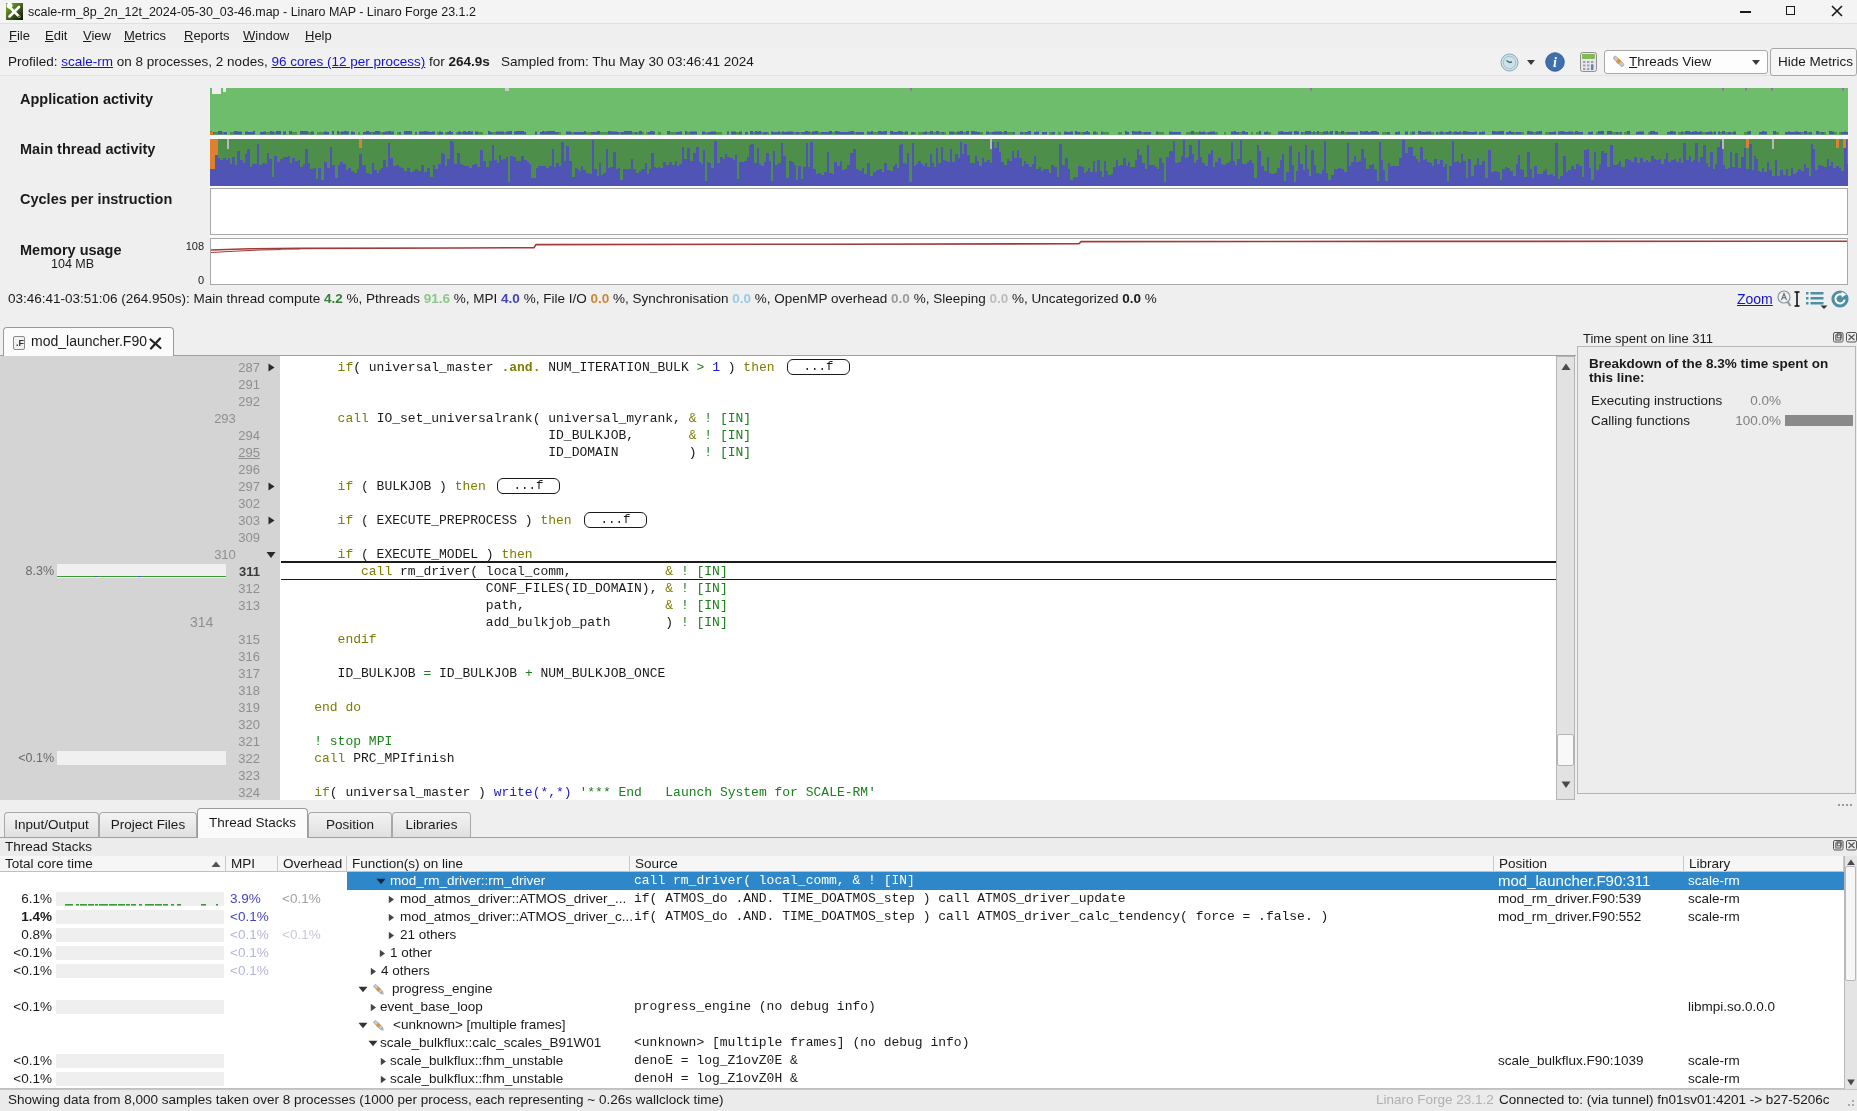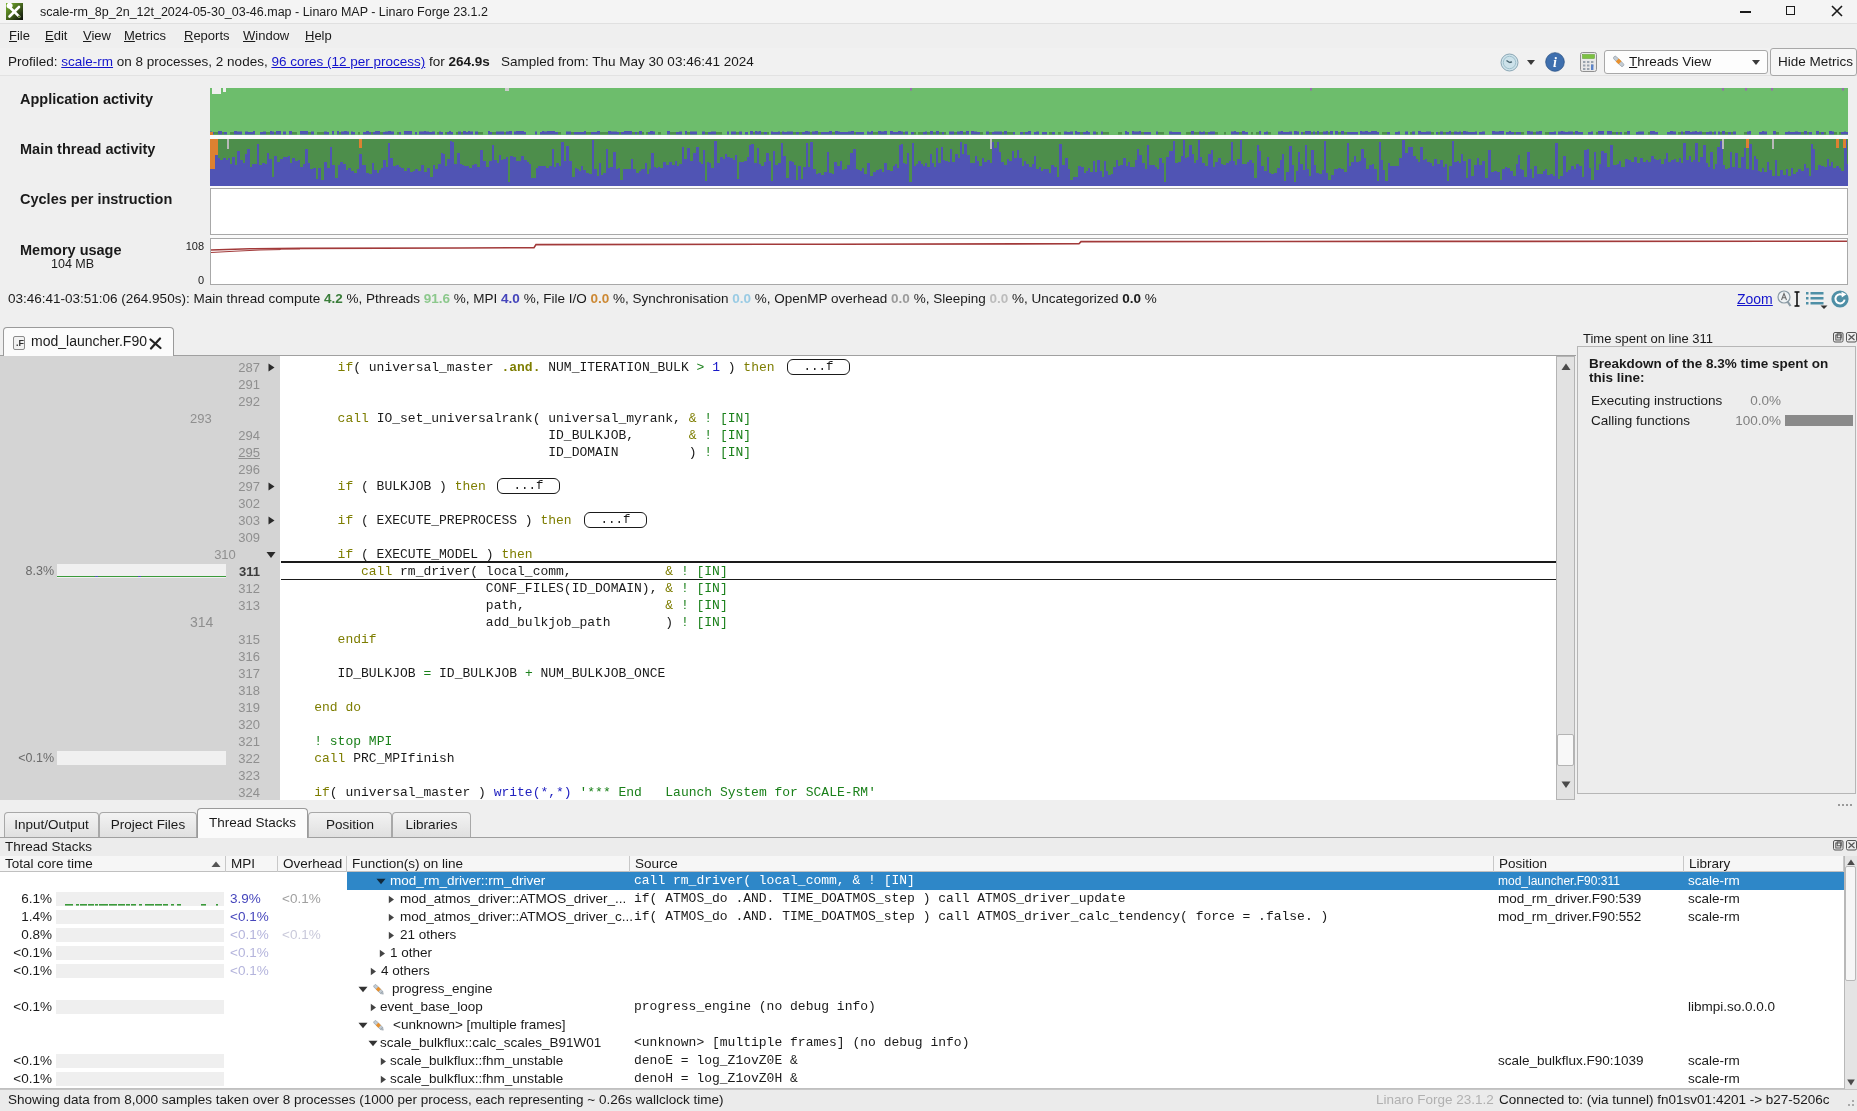--- a/index.html
+++ b/index.html
@@ -15,21 +15,21 @@
         </linearGradient>
       </defs>
 <rect x="0" y="0" width="17" height="17" fill="url(#apic)"></rect>
 <g stroke="#fff" stroke-width="2.6" stroke-linecap="round">
         <line x1="3.5" y1="13.5" x2="13" y2="4"></line>
         <line x1="4" y1="4.5" x2="13.2" y2="13.6"></line>
       </g>
 <circle cx="13.2" cy="13.6" r="1.2" fill="#4c7020"></circle>
 <path d="M2.5 5.5 A3 3 0 1 1 6.5 3.5 L5.5 5 Z" fill="#fff"></path>
 </svg>
-<div style="position:absolute;left:40px;top:0px;height:21px;line-height:24px;font-size:12.5px;color:#1a1a1a;white-space:pre;">scale-rm_8p_2n_12t_2024-05-30_03-46.map - Linaro MAP - Linaro Forge 23.1.2</div>
+<div style="position:absolute;left:28px;top:0px;height:21px;line-height:24px;font-size:12.5px;color:#1a1a1a;white-space:pre;">scale-rm_8p_2n_12t_2024-05-30_03-46.map - Linaro MAP - Linaro Forge 23.1.2</div>
 <div style="position:absolute;left:1740px;top:11px;width:11px;height:2px;background:#1a1a1a;"></div>
 <div style="position:absolute;left:1786px;top:6px;width:9px;height:9px;border:1.8px solid #1a1a1a;"></div>
 <svg style="position:absolute;left:1831px;top:5px" width="12" height="12">
       <path d="M1 1 L11 11 M11 1 L1 11" stroke="#1a1a1a" stroke-width="1.6"></path>
     </svg>
 <div style="position:absolute;left:0;top:24px;width:1857px;height:24px;background:#efefef;"></div>
 <div style="position:absolute;left:9px;top:24px;height:24px;line-height:24px;font-size:13px;color:#1a1a1a;white-space:pre;"><u style="text-decoration-thickness:1px">F</u>ile</div>
 <div style="position:absolute;left:45px;top:24px;height:24px;line-height:24px;font-size:13px;color:#1a1a1a;white-space:pre;"><u style="text-decoration-thickness:1px">E</u>dit</div>
 <div style="position:absolute;left:83px;top:24px;height:24px;line-height:24px;font-size:13px;color:#1a1a1a;white-space:pre;"><u style="text-decoration-thickness:1px">V</u>iew</div>
 <div style="position:absolute;left:124px;top:24px;height:24px;line-height:24px;font-size:13px;color:#1a1a1a;white-space:pre;"><u style="text-decoration-thickness:1px">M</u>etrics</div>
@@ -1332,21 +1332,21 @@
 <div style="position:absolute;left:0;top:356px;width:280px;height:444px;background:#d4d4d4;"></div>
 <div style="position:absolute;left:280px;top:356px;width:1276px;height:444px;background:#ffffff;"></div>
 <div style="position:absolute;left:190px;top:358.5px;width:70px;height:17.0px;line-height:17.0px;font-size:13px;text-align:right;color:#8f8f8f;">287</div>
 <svg style="position:absolute;left:267px;top:362.7px" width="9" height="9">
       <path d="M1.5 0.5 L7.5 4.5 L1.5 8.5 Z" fill="#2a2a2a"></path>
     </svg>
 <div style="position:absolute;left:283px;top:358.5px;height:17.0px;line-height:17.0px;font-size:13px;font-family:'Liberation Mono', monospace;color:#1a1a1a;white-space:pre;"><span>       </span><span style="color:#7d7d00">if</span><span>( universal_master </span><span style="color:#7d7d00;font-weight:bold">.and.</span><span> NUM_ITERATION_BULK </span><span style="color:#1a801a">&gt;</span><span> </span><span style="color:#1a1ac8">1</span><span> ) </span><span style="color:#7d7d00">then</span></div>
 <div style="position:absolute;left:787px;top:359.0px;width:63px;height:16px;border:1.6px solid #1a1a1a;border-radius:6px;background:#fff;line-height:14px;font-size:12.5px;font-family:'Liberation Mono', monospace;color:#1a1a1a;text-align:center;">...f</div>
 <div style="position:absolute;left:190px;top:375.5px;width:70px;height:17.0px;line-height:17.0px;font-size:13px;text-align:right;color:#8f8f8f;">291</div>
 <div style="position:absolute;left:190px;top:392.5px;width:70px;height:17.0px;line-height:17.0px;font-size:13px;text-align:right;color:#8f8f8f;">292</div>
-<div style="position:absolute;left:190px;top:409.5px;width:70px;height:17.0px;line-height:17.0px;font-size:13px;text-align:left;color:#8f8f8f;">293</div>
+<div style="position:absolute;left:190px;top:409.5px;width:70px;height:17.0px;line-height:17.0px;font-size:13px;text-align:center;color:#8f8f8f;">293</div>
 <div style="position:absolute;left:283px;top:409.5px;height:17.0px;line-height:17.0px;font-size:13px;font-family:'Liberation Mono', monospace;color:#1a1a1a;white-space:pre;"><span>       </span><span style="color:#7d7d00">call</span><span> IO_set_universalrank( universal_myrank, </span><span style="color:#7d7d00">&amp;</span><span> </span><span style="color:#1a801a">! [IN]</span></div>
 <div style="position:absolute;left:190px;top:426.5px;width:70px;height:17.0px;line-height:17.0px;font-size:13px;text-align:right;color:#8f8f8f;">294</div>
 <div style="position:absolute;left:283px;top:426.5px;height:17.0px;line-height:17.0px;font-size:13px;font-family:'Liberation Mono', monospace;color:#1a1a1a;white-space:pre;"><span>                                  ID_BULKJOB,       </span><span style="color:#7d7d00">&amp;</span><span> </span><span style="color:#1a801a">! [IN]</span></div>
 <div style="position:absolute;left:190px;top:443.5px;width:70px;height:17.0px;line-height:17.0px;font-size:13px;text-align:right;color:#8f8f8f;text-decoration:underline;">295</div>
 <div style="position:absolute;left:283px;top:443.5px;height:17.0px;line-height:17.0px;font-size:13px;font-family:'Liberation Mono', monospace;color:#1a1a1a;white-space:pre;"><span>                                  ID_DOMAIN         ) </span><span style="color:#1a801a">! [IN]</span></div>
 <div style="position:absolute;left:190px;top:460.5px;width:70px;height:17.0px;line-height:17.0px;font-size:13px;text-align:right;color:#8f8f8f;">296</div>
 <div style="position:absolute;left:190px;top:477.5px;width:70px;height:17.0px;line-height:17.0px;font-size:13px;text-align:right;color:#8f8f8f;">297</div>
 <svg style="position:absolute;left:267px;top:481.7px" width="9" height="9">
       <path d="M1.5 0.5 L7.5 4.5 L1.5 8.5 Z" fill="#2a2a2a"></path>
     </svg>
@@ -1473,21 +1473,21 @@
       <path d="M5 0.5 L9.5 6 L0.5 6 Z" fill="#555"></path>
     </svg>
 <div style="position:absolute;left:0;top:872px;width:1844px;height:216px;background:#ffffff;"></div>
 <div style="position:absolute;left:0;top:1088px;width:1857px;height:1px;background:#c0c0c0;"></div>
 <div style="position:absolute;left:347px;top:872px;width:1497px;height:18px;background:#2e87c8;"></div>
 <svg style="position:absolute;left:376px;top:878px" width="10" height="7">
       <path d="M0.5 0.8 L9.5 0.8 L5 6.2 Z" fill="#10283a"></path>
     </svg>
 <div style="position:absolute;left:390px;top:872px;height:18px;line-height:18px;font-size:13.5px;color:#ffffff;white-space:pre;">mod_rm_driver::rm_driver</div>
 <div style="position:absolute;left:634px;top:872px;height:18px;line-height:18px;font-size:13px;font-family:'Liberation Mono', monospace;color:#ffffff;white-space:pre;">call rm_driver( local_comm, &amp; ! [IN]</div>
-<div style="position:absolute;left:1498px;top:872px;height:18px;line-height:18px;font-size:12px;color:#ffffff;white-space:pre;">mod_launcher.F90:311</div>
+<div style="position:absolute;left:1498px;top:872px;height:18px;line-height:18px;font-size:15px;color:#ffffff;white-space:pre;">mod_launcher.F90:311</div>
 <div style="position:absolute;left:1688px;top:872px;height:18px;line-height:18px;font-size:13.5px;color:#ffffff;white-space:pre;">scale-rm</div>
 <div style="position:absolute;left:0;top:890px;width:52px;height:18px;line-height:18px;font-size:13.5px;color:#1a1a1a;text-align:right;">6.1%</div>
 <div style="position:absolute;left:56px;top:892px;width:168px;height:14px;background:#efefef;"></div>
 <svg style="position:absolute;left:58px;top:903.5px" width="160" height="2">
       <rect x="7" y="0" width="8" height="1.6" fill="#3a9a3a"></rect>
       <rect x="18" y="0" width="3" height="1.6" fill="#3a9a3a"></rect>
       <rect x="22" y="0" width="7" height="1.6" fill="#3a9a3a"></rect>
       <rect x="30" y="0" width="6" height="1.6" fill="#3a9a3a"></rect>
       <rect x="37" y="0" width="3" height="1.6" fill="#3a9a3a"></rect>
       <rect x="41" y="0" width="9" height="1.6" fill="#3a9a3a"></rect>
@@ -1506,21 +1506,21 @@
     </svg>
 <div style="position:absolute;left:230px;top:890px;height:18px;line-height:18px;font-size:13.5px;color:#4646bc;white-space:pre;">3.9%</div>
 <div style="position:absolute;left:282px;top:890px;height:18px;line-height:18px;font-size:13.5px;color:#a0a0a0;white-space:pre;">&lt;0.1%</div>
 <svg style="position:absolute;left:388px;top:895px" width="7" height="9">
       <path d="M0.8 0.8 L6 4.5 L0.8 8.2 Z" fill="#444"></path>
     </svg>
 <div style="position:absolute;left:400px;top:890px;height:18px;line-height:18px;font-size:13.5px;color:#1a1a1a;white-space:pre;">mod_atmos_driver::ATMOS_driver_...</div>
 <div style="position:absolute;left:634px;top:890px;height:18px;line-height:18px;font-size:13px;font-family:'Liberation Mono', monospace;color:#1a1a1a;white-space:pre;">if( ATMOS_do .AND. TIME_DOATMOS_step ) call ATMOS_driver_update</div>
 <div style="position:absolute;left:1498px;top:890px;height:18px;line-height:18px;font-size:13.5px;color:#1a1a1a;white-space:pre;">mod_rm_driver.F90:539</div>
 <div style="position:absolute;left:1688px;top:890px;height:18px;line-height:18px;font-size:13.5px;color:#1a1a1a;white-space:pre;">scale-rm</div>
-<div style="position:absolute;left:0;top:908px;width:52px;height:18px;line-height:18px;font-size:13.5px;color:#1a1a1a;text-align:right;">1.4%</div>
+<div style="position:absolute;left:0;top:908px;width:52px;height:18px;line-height:18px;font-size:13.5px;color:#1a1a1a;text-align:right;font-weight:bold;">1.4%</div>
 <div style="position:absolute;left:56px;top:910px;width:168px;height:14px;background:#efefef;"></div>
 <div style="position:absolute;left:230px;top:908px;height:18px;line-height:18px;font-size:13.5px;color:#4646bc;white-space:pre;">&lt;0.1%</div>
 <svg style="position:absolute;left:388px;top:913px" width="7" height="9">
       <path d="M0.8 0.8 L6 4.5 L0.8 8.2 Z" fill="#444"></path>
     </svg>
 <div style="position:absolute;left:400px;top:908px;height:18px;line-height:18px;font-size:13.5px;color:#1a1a1a;white-space:pre;">mod_atmos_driver::ATMOS_driver_c...</div>
 <div style="position:absolute;left:634px;top:908px;height:18px;line-height:18px;font-size:13px;font-family:'Liberation Mono', monospace;color:#1a1a1a;white-space:pre;">if( ATMOS_do .AND. TIME_DOATMOS_step ) call ATMOS_driver_calc_tendency( force = .false. )</div>
 <div style="position:absolute;left:1498px;top:908px;height:18px;line-height:18px;font-size:13.5px;color:#1a1a1a;white-space:pre;">mod_rm_driver.F90:552</div>
 <div style="position:absolute;left:1688px;top:908px;height:18px;line-height:18px;font-size:13.5px;color:#1a1a1a;white-space:pre;">scale-rm</div>
 <div style="position:absolute;left:0;top:926px;width:52px;height:18px;line-height:18px;font-size:13.5px;color:#1a1a1a;text-align:right;">0.8%</div>

